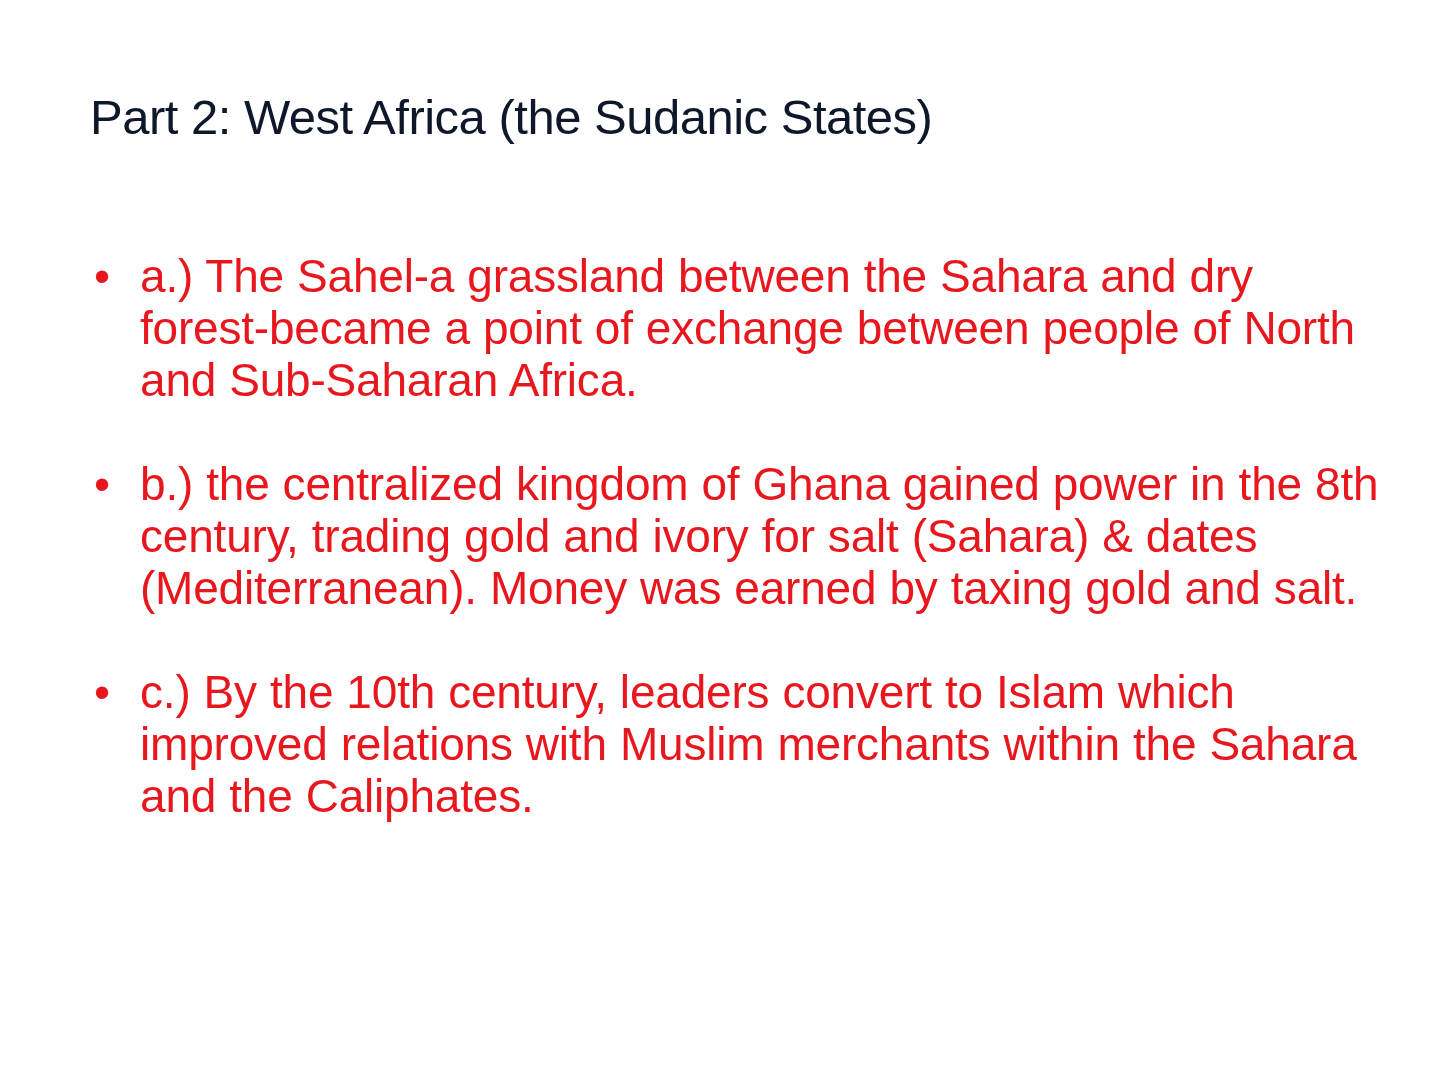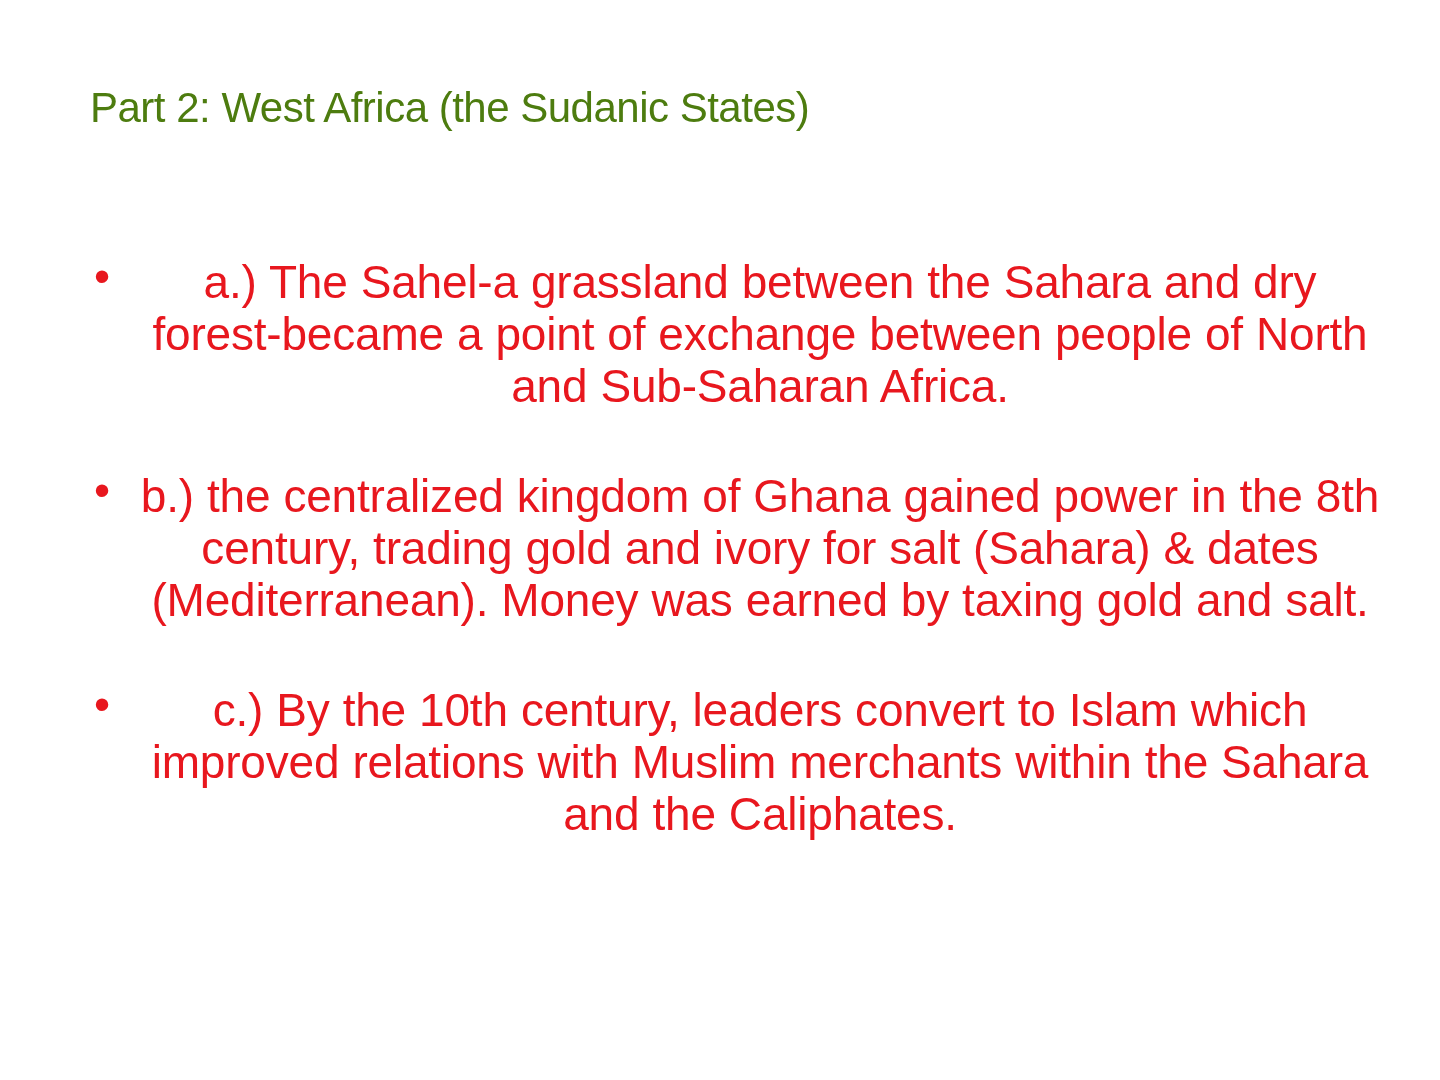--- a/index.html
+++ b/index.html
@@ -19,25 +19,25 @@
     position: relative;
     width: 1440px;
     height: 1080px;
     background: #ffffff;
     box-sizing: border-box;
   }
 
   .slide-title {
     position: absolute;
     left: 90px;
-    top: 86px;
+    top: 92px;
     width: 1290px;
-    color: #4d7c0f;
+    color: #0f172a;
     font-family: "Liberation Sans", sans-serif;
-    font-size: 42px;
+    font-size: 49px;
     font-weight: 400;
     line-height: 1.06;
     letter-spacing: -0.5px;
     white-space: nowrap;
   }
 
   .body-block {
     position: absolute;
     left: 90px;
     top: 250px;
@@ -66,23 +66,22 @@
     line-height: 52px;
     text-align: left;
     padding-left: 4px;
     box-sizing: border-box;
     user-select: none;
   }
 
   .bullet-text {
     flex: 1 1 auto;
     display: block;
-    text-align: center;
+    text-align: left;
     word-spacing: 0.5px;
-    margin-top: 6px;
   }
 </style>
 </head>
 <body>
 
 <div class="slide">
 
   <div class="slide-title">Part 2: West Africa (the Sudanic States)</div>
 
   <div class="body-block">

